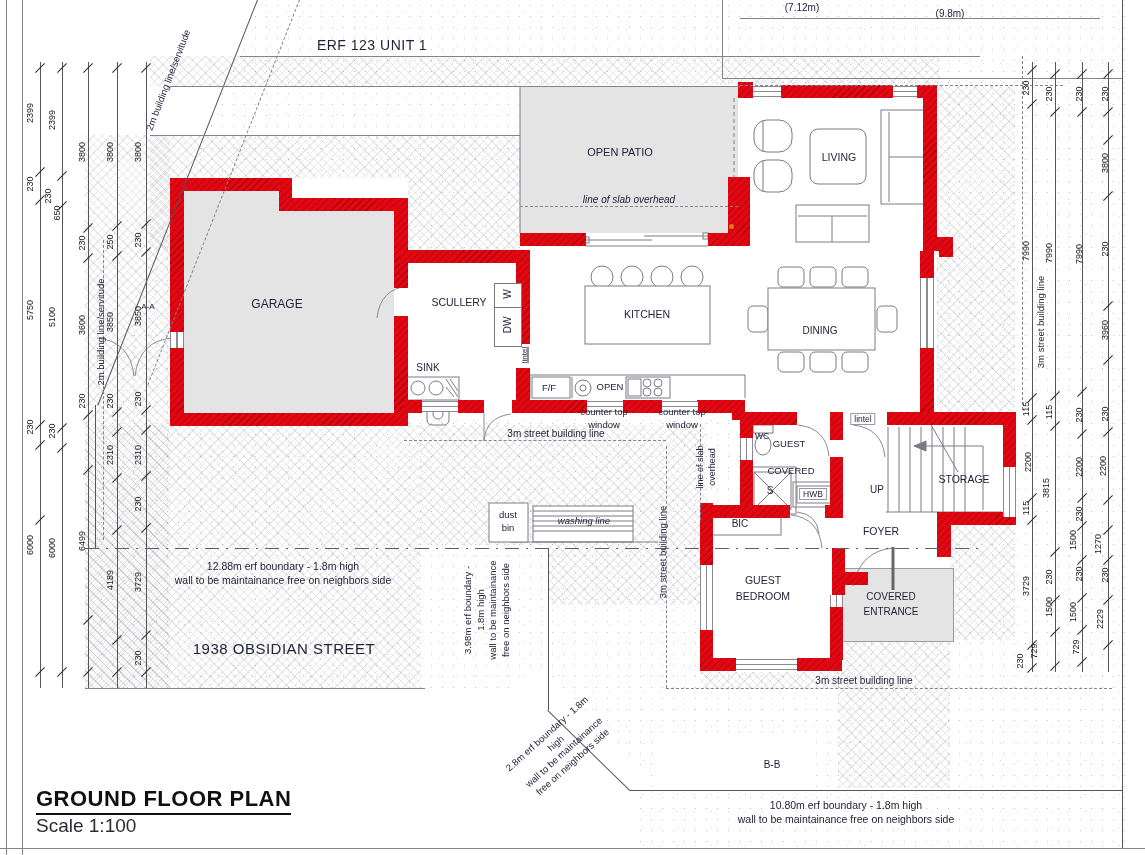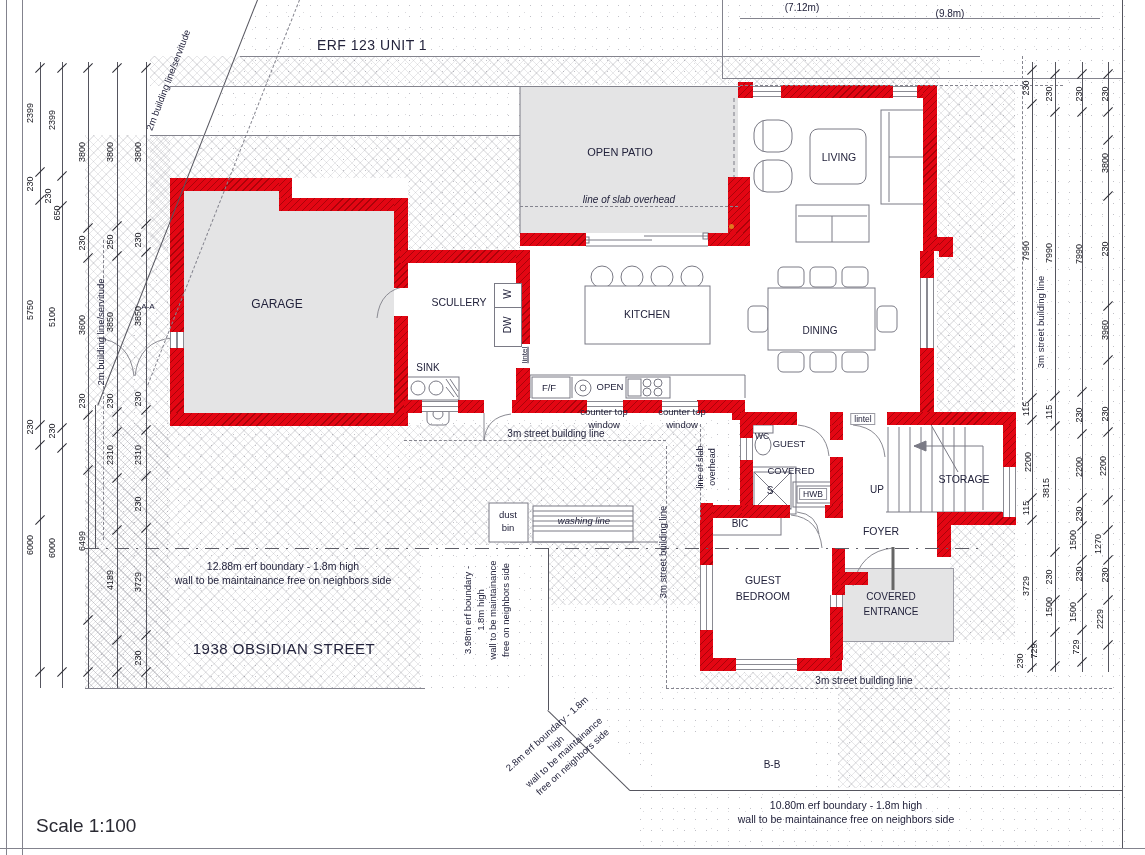--- a/index.html
+++ b/index.html
@@ -345,20 +345,21 @@
     <div>wall to be maintainance</div>
       <div>free on neighbors side</div>
   </div>
   <div class="blk" style="left:846px;top:813px;">
     <div>10.80m erf boundary - 1.8m high</div>
       <div>wall to be maintainance free on neighbors side</div>
   </div>
   <div class="txt" style="left:772px;top:764px;font-size:10px;">B-B</div>
   <div class="txt" style="left:148px;top:306px;font-size:8px;">A-A</div>
 
+  <div class="title" style="left:36px;top:786px;">GROUND FLOOR PLAN</div>
   <div class="scale" style="left:36px;top:815px;">Scale 1:100</div>
 
   <div class="lv" style="left:40px;top:62px;height:626px;background:#55555e;"></div>
   <div class="lv" style="left:62px;top:62px;height:626px;background:#55555e;"></div>
   <div class="lv" style="left:88px;top:62px;height:626px;background:#55555e;"></div>
   <div class="lv" style="left:117px;top:62px;height:626px;background:#55555e;"></div>
   <div class="lv" style="left:146px;top:62px;height:626px;background:#55555e;"></div>
   <div class="lv" style="left:1032px;top:62px;height:610px;background:#55555e;"></div>
   <div class="lv" style="left:1055px;top:62px;height:610px;background:#55555e;"></div>
   <div class="lv" style="left:1082px;top:62px;height:610px;background:#55555e;"></div>

